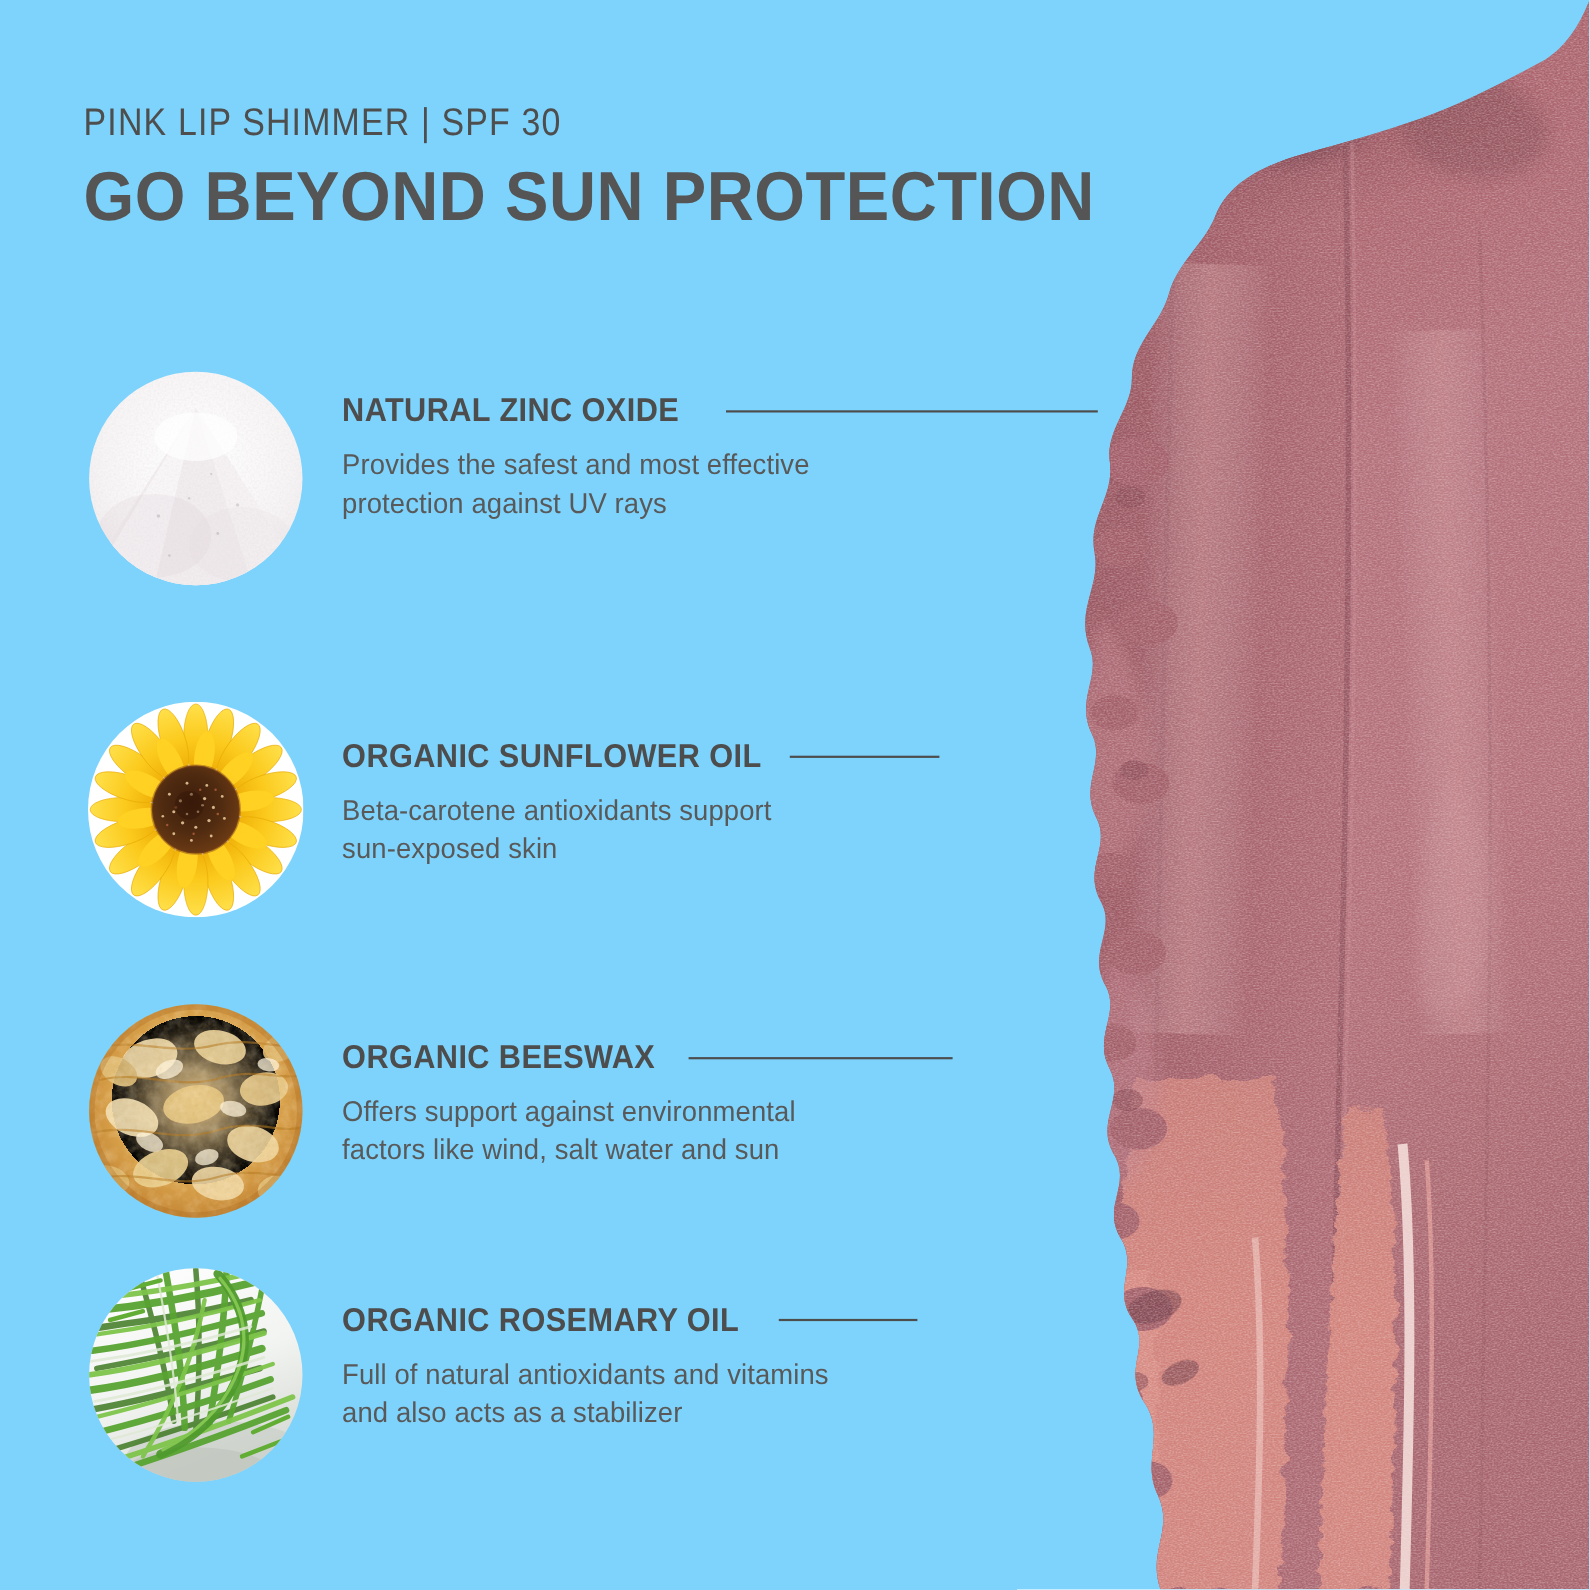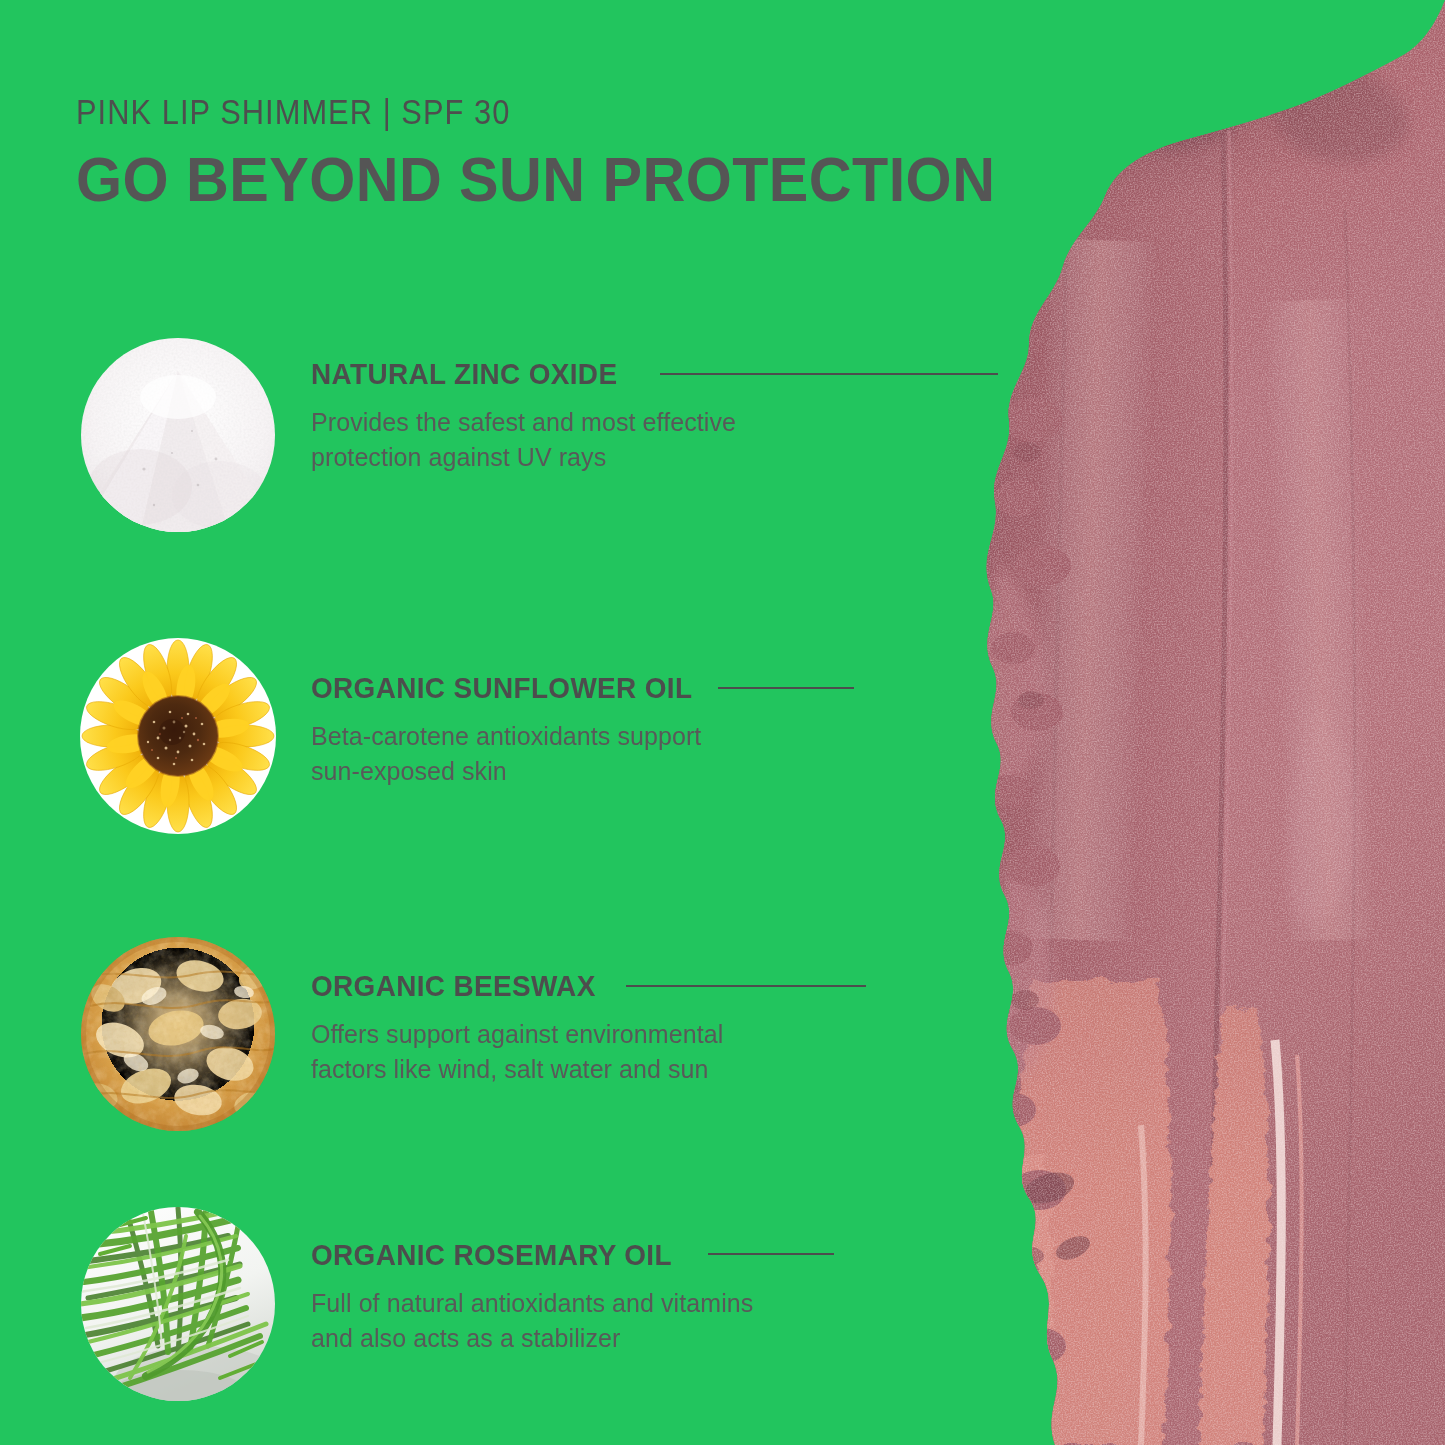--- a/index.html
+++ b/index.html
@@ -1,18 +1,18 @@
 <!DOCTYPE html>
 <html><head>
 <meta charset="utf-8">
 <style>
   html,body{margin:0;padding:0;background:#fff;}
   body{width:1445px;height:1445px;position:relative;overflow:hidden;
        font-family:"Liberation Sans",sans-serif;}
-  .canvas{position:absolute;inset:0;background:#22c55e;overflow:hidden;}
+  .canvas{position:absolute;inset:0;background:#7dd3fc;overflow:hidden;}
 
   
   .eyebrow{position:absolute;left:76px;top:92px;font-size:35px;letter-spacing:1.2px;
            color:#4e4e4e;font-weight:300;white-space:nowrap;
            transform:scaleX(.88);transform-origin:left center;}
   .headline{position:absolute;left:76px;top:143px;font-size:63px;font-weight:bold;
             letter-spacing:.5px;color:#555555;white-space:nowrap;
             transform:scaleX(.94);transform-origin:left center;}
 
   
@@ -384,21 +384,21 @@
           <circle cx="-6" cy="-4" r="13" fill="#331708" opacity=".45"></circle>
         </g>
       </svg>
     </div>
     <div class="ing-title" style="left:311px;top:33px;">ORGANIC SUNFLOWER OIL</div>
     <div class="leader" style="left:718px;top:49px;width:136px;"></div>
     <div class="ing-desc" style="left:311px;top:81px;">Beta-carotene antioxidants support
 sun-exposed skin</div>
   </div>
 
-  <div class="row" style="top:936px;">
+  <div class="row" style="top:912px;">
     <div class="thumb">
       <svg viewBox="0 0 196 196" xmlns="http://www.w3.org/2000/svg">
         <defs>
           <radialGradient id="bBg" cx="50%" cy="45%" r="65%">
             <stop offset="0%" stop-color="#f0cf93"></stop>
             <stop offset="60%" stop-color="#dba martial"></stop>
             <stop offset="60%" stop-color="#dba googles"></stop>
             <stop offset="60%" stop-color="#d9a14a"></stop>
             <stop offset="100%" stop-color="#b9772a"></stop>
           </radialGradient>
@@ -452,21 +452,21 @@
           <circle cx="98" cy="98" r="96" fill="none" stroke="#a9681c" stroke-width="8" opacity=".3"></circle>
         </g>
       </svg>
     </div>
     <div class="ing-title" style="left:311px;top:33px;">ORGANIC BEESWAX</div>
     <div class="leader" style="left:626px;top:49px;width:240px;"></div>
     <div class="ing-desc" style="left:311px;top:81px;">Offers support against environmental
 factors like wind, salt water and sun</div>
   </div>
 
-  <div class="row" style="top:1206px;">
+  <div class="row" style="top:1152px;">
     <div class="thumb">
       <svg viewBox="0 0 196 196" xmlns="http://www.w3.org/2000/svg">
         <defs>
           <linearGradient id="rBg" x1="0" y1="0" x2="0.4" y2="1">
             <stop offset="0%" stop-color="#ffffff"></stop>
             <stop offset="60%" stop-color="#f2f4f1"></stop>
             <stop offset="100%" stop-color="#d8dcd6"></stop>
           </linearGradient>
           <clipPath id="rClip">
               <circle cx="98" cy="98" r="97"></circle>

